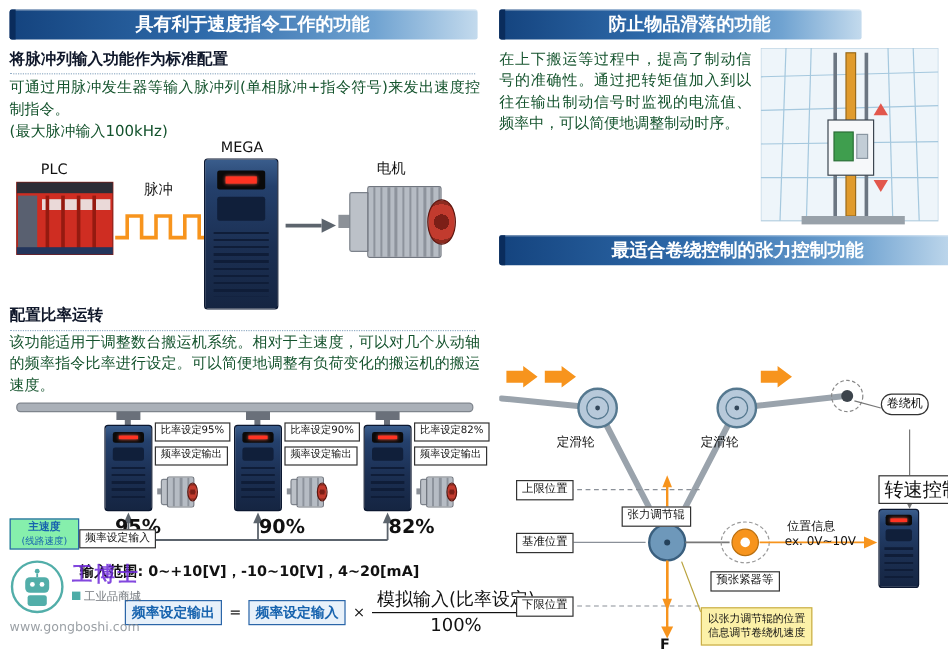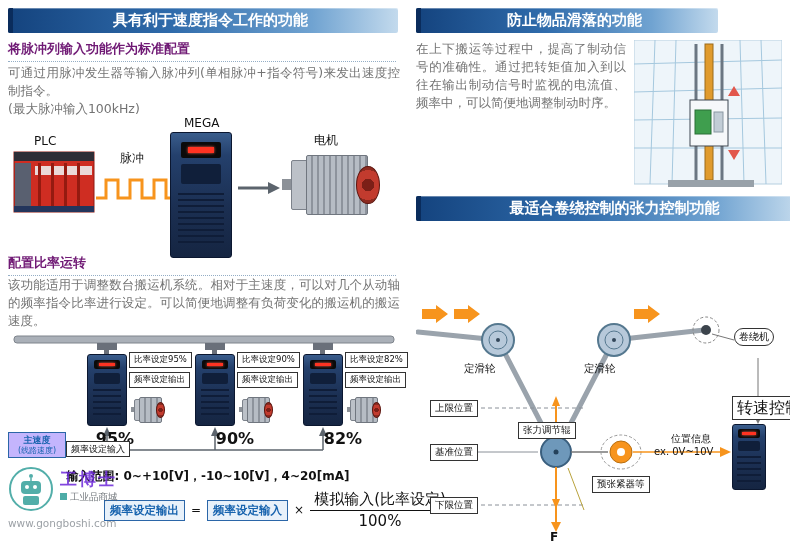--- a/index.html
+++ b/index.html
@@ -6,30 +6,30 @@
   .page{position:relative;width:790px;height:547px;background:#ffffff;overflow:hidden;
         font-family:"DejaVu Sans",sans-serif;color:#111;}
   .col{position:absolute;}
   
   .hdr{position:absolute;height:25px;line-height:25px;color:#fff;font-weight:bold;font-size:15px;
        padding-left:15px;box-sizing:border-box;border-radius:2px;
        background:linear-gradient(90deg,#14437e 0%,#2f6bab 42%,#70a3d1 78%,#c3daed 100%);
        box-shadow:inset 0 1px 0 rgba(255,255,255,.35);text-align:center;}
   .hdr::before{content:"";position:absolute;left:0;top:0;bottom:0;width:5px;background:#0a2c5c;border-radius:2px 0 0 2px;}
   
-  .sub{position:absolute;color:#701a75;font-weight:bold;font-size:13px;padding-bottom:3px;
+  .sub{position:absolute;color:#0f172a;font-weight:bold;font-size:13px;padding-bottom:3px;
        border-bottom:1px dotted #94aec6;}
-  .body{position:absolute;font-size:12.5px;line-height:1.45;text-align:justify;color:#737373;}
+  .body{position:absolute;font-size:12.5px;line-height:1.45;text-align:justify;color:#14532d;}
   .diag{position:absolute;}
   .lbl{position:absolute;font-size:12px;color:#111;white-space:nowrap;}
   .slbl{position:absolute;font-size:10.5px;color:#111;white-space:nowrap;}
   .lblbox{position:absolute;background:#fff;border:1px solid #333;font-size:9.5px;line-height:1.15;
           padding:2px 4px;white-space:nowrap;}
   .round{border-radius:9px;}
-  .bluebox{position:absolute;background:#c4b5fd;border:1px solid #2b66a8;color:#1763ae;font-size:9px;
+  .bluebox{position:absolute;background:#86efac;border:1px solid #2b66a8;color:#1763ae;font-size:9px;
            line-height:1.2;padding:2px 3px;text-align:center;white-space:nowrap;}
   .pct{position:absolute;font-weight:bold;font-size:16px;text-align:center;width:70px;}
   
   .inv{position:absolute;background:linear-gradient(180deg,#3a5d8c 0%,#24406c 18%,#1b2f52 60%,#152542 100%);
        border:1px solid #0b1730;border-radius:3px;box-sizing:border-box;}
   .inv .scr{position:absolute;left:16%;top:7%;width:68%;height:13%;background:#0a0a0a;border-radius:2px;
             display:flex;align-items:center;justify-content:center;}
   .inv .seg{width:62%;height:38%;background:#ff3322;box-shadow:0 0 3px #ff6650;}
   .inv .pad{position:absolute;left:16%;top:25%;width:68%;height:16%;background:#101f3a;border-radius:2px;}
   .inv .vent{position:absolute;left:12%;top:48%;width:76%;height:44%;
@@ -344,25 +344,29 @@
 
       <div class="lblbox round" style="left:318px;top:28px;font-size:10px">卷绕机</div>
       <div class="lblbox" style="left:316px;top:96px;font-size:16px">转速控制</div>
 
       <div class="lblbox" style="left:14px;top:100px">上限位置</div>
       <div class="lblbox" style="left:14px;top:144px">基准位置</div>
       <div class="lblbox" style="left:14px;top:197px">下限位置</div>
 
       <div class="lblbox" style="left:102px;top:122px">张力调节辊</div>
 
-      <div class="slbl" style="left:255px;top:132px;font-size:10px">位置信息</div>
+      <div class="slbl" style="left:240px;top:132px;font-size:10px">位置信息</div>
       <div class="slbl" style="left:238px;top:146px;font-size:10px">ex. 0V~10V</div>
 
       <div class="lblbox" style="left:176px;top:176px">预张紧器等</div>
 
+      <div class="notebox" style="left:168px;top:206px">
+        <div>以张力调节辊的位置</div>
+        <div>信息调节卷绕机速度</div>
+      </div>
 
       <div class="slbl" style="left:134px;top:230px;font-weight:bold;font-size:12px">F</div>
 
       <div class="inv" style="left:316px;top:124px;width:34px;height:66px">
         <div class="scr">
             <div class="seg"></div>
           </div>
         <div class="pad"></div>
         <div class="vent"></div>
       </div>

